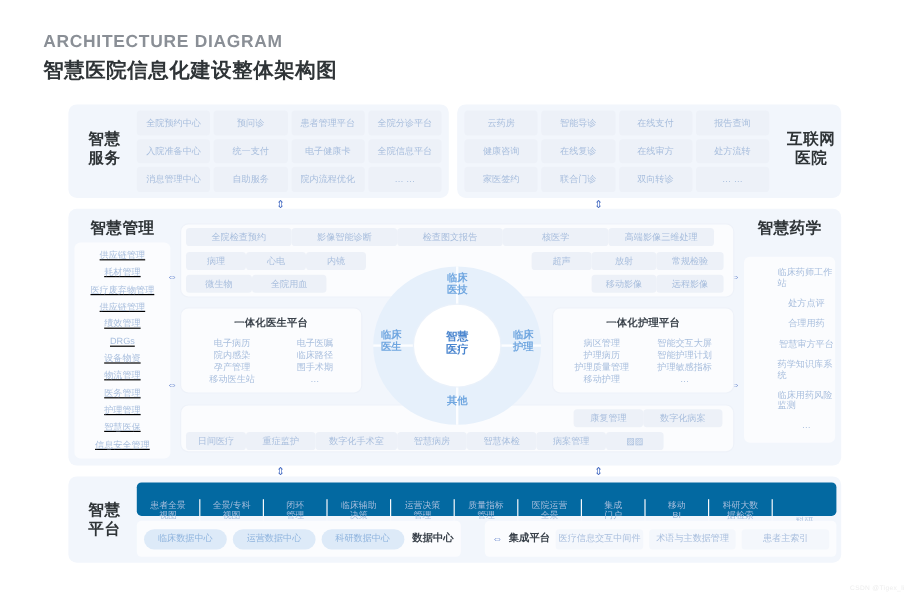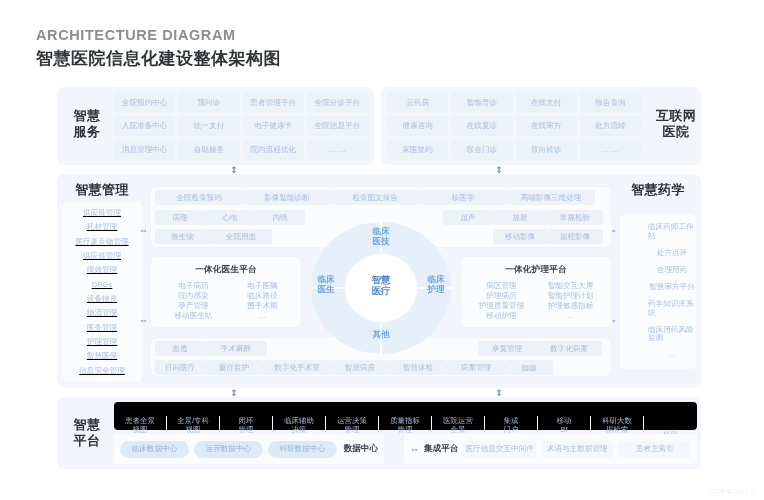--- a/index.html
+++ b/index.html
@@ -136,21 +136,21 @@
   #lbl-right{left:112px;top:52px;width:42px;}
   #lbl-bottom{left:48px;top:107px;width:60px;}
   #lbl-center{left:48px;top:52px;width:60px;font-size:9.4px;color:#4b86cf;}
 
   
   #plat-panel{left:57px;top:397px;width:644px;height:72px;}
   #plat-label{position:absolute;left:66px;top:417px;width:42px;}
 
   #plat-top{
     position:absolute;left:114px;top:402px;width:583px;height:28px;
-    background:#000000;border-radius:4px;
+    background:#0369a1;border-radius:4px;
     display:grid;grid-template-columns:repeat(11,1fr);
     align-items:center;
   }
   #plat-top .pt{
     font-size:7.4px;color:#a8bedd;text-align:center;line-height:1.24;
     border-right:1px solid #f7f9fc;
   }
   #plat-top .pt:last-child{border-right:none;margin-top:28px;}
 
   #plat-mid{
@@ -337,24 +337,20 @@
         <li>智能交互大屏</li>
         <li>智能护理计划</li>
         <li>护理敏感指标</li>
         <li>…</li>
       </ul>
     </div>
   </div>
 
   <div class="panel panel-white" id="mid-bot"></div>
 
-  <div class="mrow" style="left:155px;top:341px;">
-    <div class="cell mcell" style="width:50px;">血透</div>
-    <div class="cell mcell" style="width:62px;">手术麻醉</div>
-  </div>
   <div class="mrow" style="left:155px;top:360px;">
     <div class="cell mcell" style="width:50px;">日间医疗</div>
     <div class="cell mcell" style="width:58px;">重症监护</div>
     <div class="cell mcell" style="width:68px;">数字化手术室</div>
     <div class="cell mcell" style="width:58px;">智慧病房</div>
     <div class="cell mcell" style="width:58px;">智慧体检</div>
     <div class="cell mcell" style="width:58px;">病案管理</div>
     <div class="cell mcell" style="width:48px;">▨▨</div>
   </div>
   <div class="mrow" style="left:478px;top:341px;">

